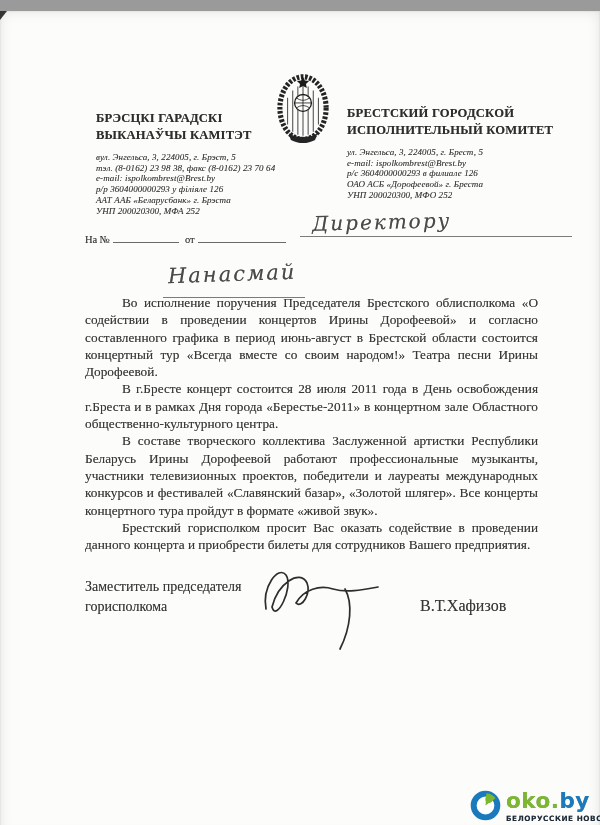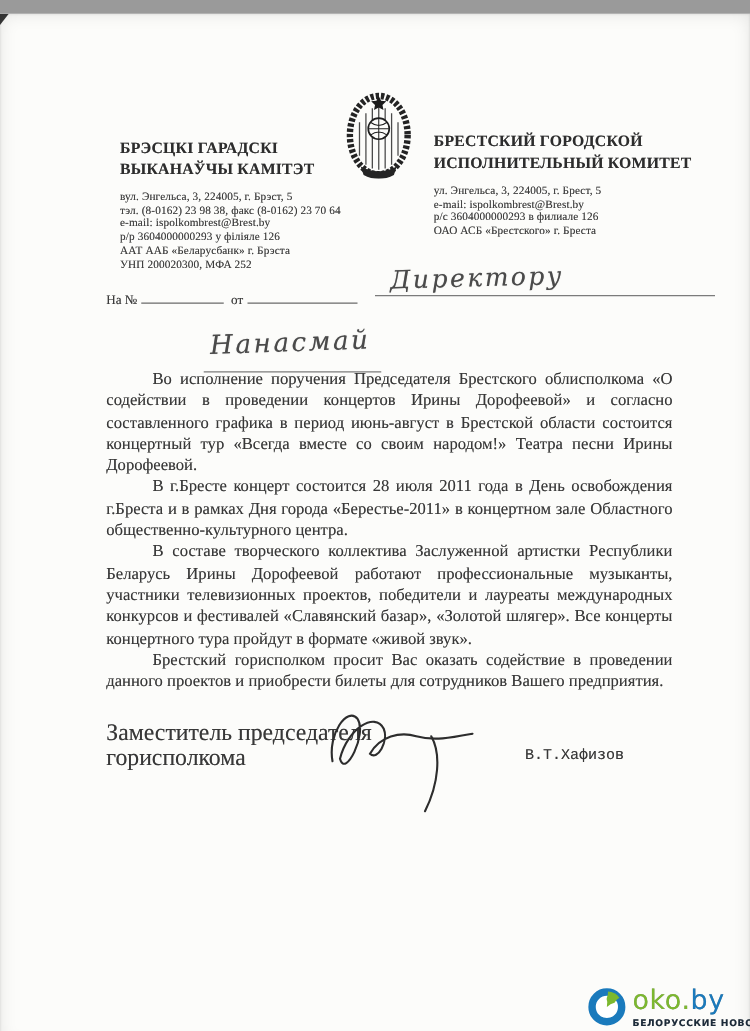--- a/index.html
+++ b/index.html
@@ -12,49 +12,49 @@
   }
   .scan-text{text-shadow:0 0 .5px rgba(70,70,70,.55);}
   
   .corner-artifact{position:absolute;left:0;top:0;width:0;height:0;
     border-top:9px solid rgba(20,20,20,.85);border-right:7px solid transparent;}
   
   .hdr{position:absolute;width:232px;}
   .hdr-left{left:96px;top:99px;}
   .hdr-right{left:347px;top:94px;}
   .org-line{font-weight:bold;font-size:12.6px;line-height:16.5px;color:#2d2d2d;letter-spacing:.2px;}
-  .details{margin-top:9px;font-size:9px;line-height:10.7px;color:#3c3c3c;letter-spacing:.1px;}
+  .details{margin-top:9px;font-size:9px;line-height:10.7px;color:#3c3c3c;letter-spacing:.1px;font-style:italic;}
   .emblem{position:absolute;left:277px;top:56px;width:52px;height:76px;}
   
   .ref-line{position:absolute;left:85px;top:221px;font-size:10.5px;color:#3a3a3a;text-align:right;}
   .blank{display:inline-block;border-bottom:1px solid #6a6a6a;height:10px;vertical-align:baseline;}
   .blank-1{width:66px;margin-left:3px;margin-right:6px;}
   .blank-2{width:88px;margin-left:3px;}
   
   .hand{position:absolute;font-style:italic;color:#4a4a4a;
     font-family:"DejaVu Serif", serif;
     text-shadow:0 0 .6px rgba(70,70,70,.5);}
   .hand-addressee{left:312px;top:199px;font-size:20px;transform:rotate(-1.5deg);letter-spacing:2px;}
   .hand-note{left:168px;top:251px;font-size:21px;transform:rotate(-2deg);letter-spacing:2px;}
   .hand-underline{position:absolute;height:1px;background:rgba(80,80,80,.75);}
   .ul-addressee{left:300px;top:225px;width:272px;}
   .ul-note{left:163px;top:286px;width:142px;}
   
   .body-text{position:absolute;left:85px;top:283px;width:453px;
     font-size:13.3px;line-height:17.3px;text-align:justify;color:#383838;}
   .body-text p{margin:0;text-indent:37px;}
   
-  .sign-title{position:absolute;left:85px;top:566px;font-size:19px;line-height:19.5px;color:#383838;}
-  .sign-name{position:absolute;left:420px;top:586px;font-size:12px;color:#383838;font-family:Liberation Mono, monospace;}
+  .sign-title{position:absolute;left:85px;top:566px;font-size:14px;line-height:19.5px;color:#383838;}
+  .sign-name{position:absolute;left:420px;top:586px;font-size:16px;color:#383838;}
   .signature-svg{position:absolute;left:250px;top:538px;width:140px;height:102px;}
   
   .logo{position:absolute;left:470px;top:777px;width:122px;height:40px;}
   .logo-mark{position:absolute;left:0;top:2px;width:31px;height:31px;}
   .logo-text{position:absolute;left:36px;top:0px;font-family:"DejaVu Sans", sans-serif;
-    font-weight:normal;font-size:21.5px;letter-spacing:.5px;}
+    font-weight:bold;font-size:21.5px;letter-spacing:.5px;}
   .logo-tagline{position:absolute;left:36px;top:26px;font-family:"DejaVu Sans", sans-serif;
     font-weight:bold;font-size:7.3px;letter-spacing:.55px;color:#1c2b3a;white-space:nowrap;}
 </style>
 </head>
 <body>
 
 <div class="page scan-text">
 
   <div class="corner-artifact"></div>
 
@@ -82,39 +82,40 @@
     </div>
   </div>
 
   <div class="hdr hdr-right">
     <div class="org-line">БРЕСТСКИЙ ГОРОДСКОЙ</div>
     <div class="org-line">ИСПОЛНИТЕЛЬНЫЙ КОМИТЕТ</div>
     <div class="details">
       <div>ул. Энгельса, 3, 224005, г. Брест, 5</div>
       <div>e-mail: ispolkombrest@Brest.by</div>
       <div>р/с 3604000000293 в филиале 126</div>
-      <div>ОАО АСБ «Брестского» г. Бреста</div>
+      <div>ОАО АСБ «Дорофеевой» г. Бреста</div>
+      <div>УНП 200020300, МФО 252</div>
     </div>
   </div>
 
   <div class="hand hand-addressee">Директору</div>
   <div class="hand-underline ul-addressee"></div>
 
   <div class="ref-line">
     <span>На №</span><span class="blank blank-1"></span><span>от</span><span class="blank blank-2"></span>
   </div>
 
   <div class="hand hand-note">Нанасмай</div>
   <div class="hand-underline ul-note"></div>
 
   <div class="body-text">
     <p>Во исполнение поручения Председателя Брестского облисполкома «О содействии в проведении концертов Ирины Дорофеевой» и согласно составленного графика в период июнь-август в Брестской области состоится концертный тур «Всегда вместе со своим народом!» Театра песни Ирины Дорофеевой.</p>
     <p>В г.Бресте концерт состоится 28 июля 2011 года в День освобождения г.Бреста и в рамках Дня города «Берестье-2011» в концертном зале Областного общественно-культурного центра.</p>
     <p>В составе творческого коллектива Заслуженной артистки Республики Беларусь Ирины Дорофеевой работают профессиональные музыканты, участники телевизионных проектов, победители и лауреаты международных конкурсов и фестивалей «Славянский базар», «Золотой шлягер». Все концерты концертного тура пройдут в формате «живой звук».</p>
-    <p>Брестский горисполком просит Вас оказать содействие в проведении данного проектов и приобрести билеты для сотрудников Вашего предприятия.</p>
+    <p>Брестский горисполком просит Вас оказать содействие в проведении данного концерта и приобрести билеты для сотрудников Вашего предприятия.</p>
   </div>
 
   <div class="sign-title">
     <div>Заместитель председателя</div>
     <div>горисполкома</div>
   </div>
 
   <svg class="signature-svg" viewBox="0 0 140 102">
     <path d="M16 60 C12 38 28 16 36 26 C44 38 26 74 22 58 C28 34 50 20 57 34 C61 44 52 60 46 54 C54 40 70 36 83 40 C97 44 112 41 128 38" fill="none" stroke="#2d2d2d" stroke-width="1.7" stroke-linecap="round"></path>
     <path d="M95 40 C103 54 101 78 90 100" fill="none" stroke="#2d2d2d" stroke-width="1.7" stroke-linecap="round"></path>

